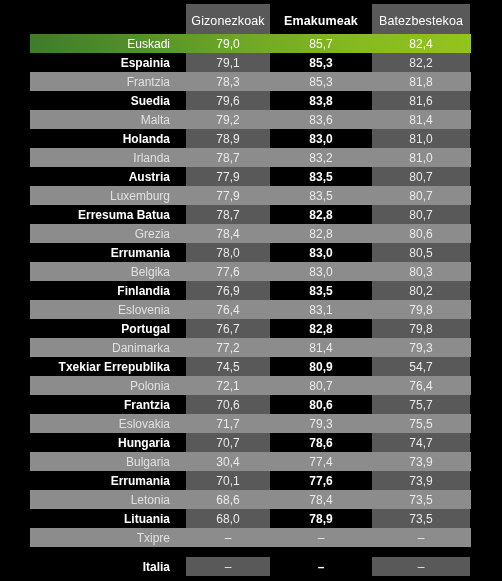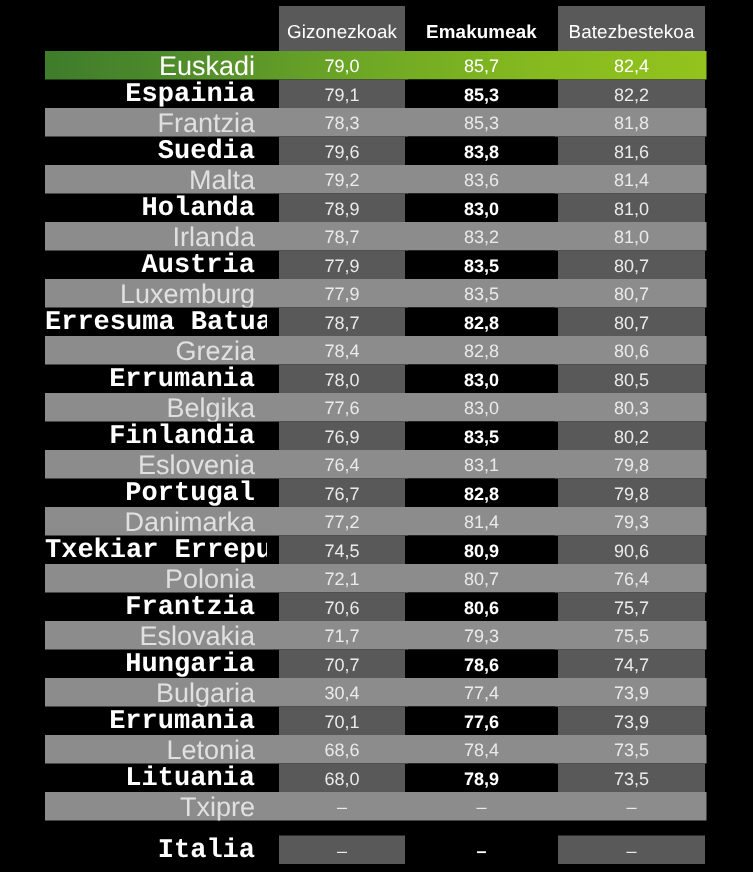--- a/index.html
+++ b/index.html
@@ -104,29 +104,28 @@
   .label {
     position: absolute;
     left: 30px;
     top: 0;
     width: 148px;
     height: 19px;
     line-height: 20px;
     text-align: right;
     padding-right: 8px;
     box-sizing: border-box;
-    font-size: 18px;
+    font-size: 12px;
     color: #e6e6e6;
     white-space: nowrap;
     overflow: hidden;
   }
   .row.dark .label {
     color: #ffffff;
     font-weight: bold;
-    font-family: Liberation Mono, monospace;
   }
   .row.light .label { color: #e0e0e0; }
   .row.accent .label { color: #ffffff; }
 
   
   .val {
     position: absolute;
     top: 0;
     height: 19px;
     line-height: 20px;
@@ -325,21 +324,21 @@
         <div class="val v-avg">79,3</div>
       </div>
       <div class="row dark" style="top: 357px;">
         <div class="band"></div>
         <div class="colblock col-men"></div>
         <div class="colblock col-women"></div>
         <div class="colblock col-avg"></div>
         <div class="label">Txekiar Errepublika</div>
         <div class="val v-men">74,5</div>
         <div class="val v-women">80,9</div>
-        <div class="val v-avg">90,6</div>
+        <div class="val v-avg">54,7</div>
       </div>
       <div class="row light" style="top: 376px;">
         <div class="band"></div>
         <div class="colblock col-men"></div>
         <div class="colblock col-women"></div>
         <div class="colblock col-avg"></div>
         <div class="label">Polonia</div>
         <div class="val v-men">72,1</div>
         <div class="val v-women">80,7</div>
         <div class="val v-avg">76,4</div>

